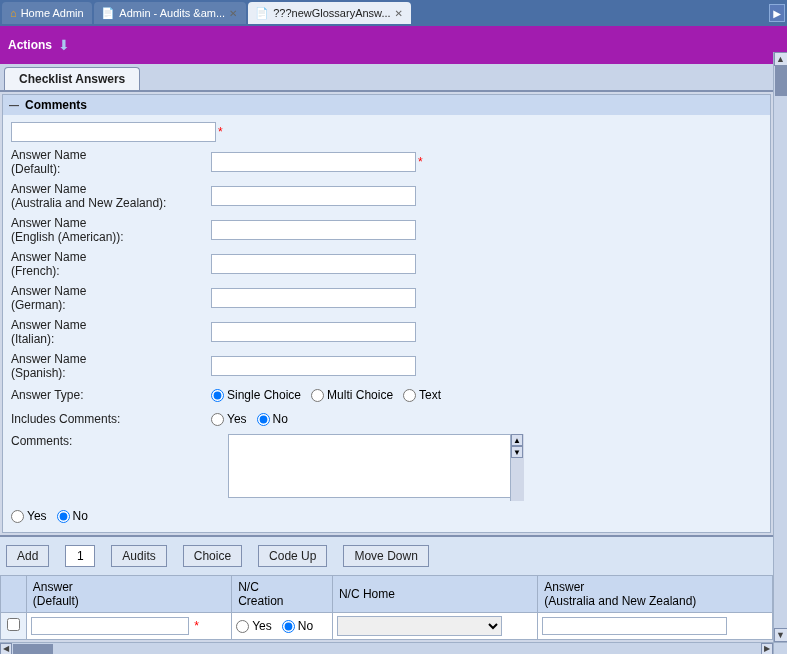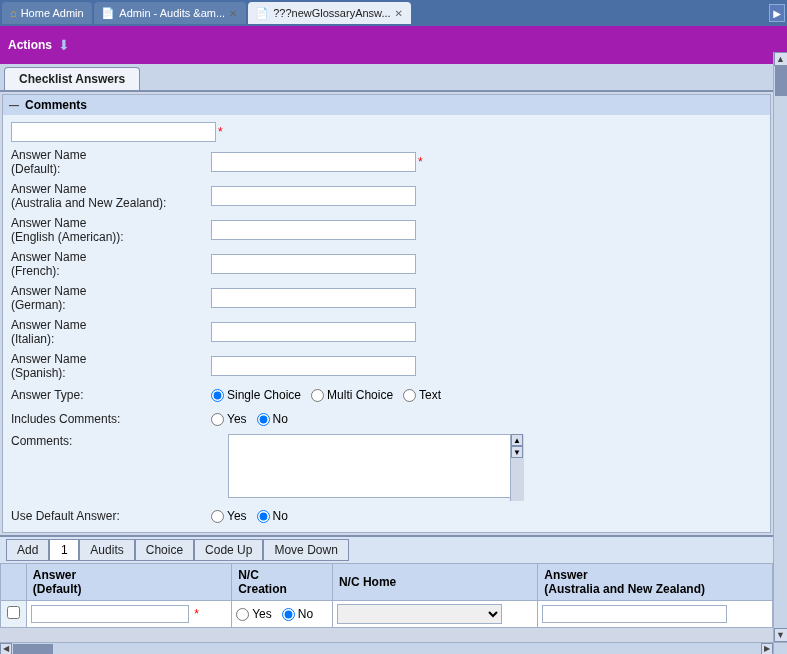--- a/index.html
+++ b/index.html
@@ -174,22 +174,22 @@
 
     
     .table-section {
       background: #e8f0fa;
       border-top: 2px solid #8090b0;
       margin-top: 2px;
     }
     .table-toolbar {
       display: flex;
       align-items: center;
-      padding: 2px 6px;
-      gap: 0;
+      padding: 8px 6px;
+      gap: 16px;
       background: #d8e4f4;
     }
     .toolbar-btn {
       height: 22px;
       padding: 2px 10px;
       background: #e0e8f4;
       border: 1px solid #8090b0;
       font-size: 12px;
       cursor: pointer;
       color: #222;
@@ -206,21 +206,21 @@
     
     .data-table {
       width: 100%;
       border-collapse: collapse;
       font-size: 12px;
     }
     .data-table th {
       background: #c8d8f0;
       border: 1px solid #a0b0c8;
       padding: 4px 6px;
-      font-weight: bold;
+      font-weight: normal;
       text-align: left;
     }
     .data-table td {
       border: 1px solid #a0b0c8;
       padding: 3px 4px;
       background: #fff;
     }
     .data-table td.checkbox-cell {
       width: 20px;
       text-align: center;
@@ -441,21 +441,20 @@
             <textarea class="comments-textarea" style="width: 296px;"></textarea>
             <div class="textarea-scrollbar">
               <div style="width:12px;height:12px;background:#d8e0f0;border:1px solid #8090b0;font-size:8px;display:flex;align-items:center;justify-content:center;cursor:pointer;">▲</div>
               <div style="flex:1;background:#c8d4e8;"></div>
               <div style="width:12px;height:12px;background:#d8e0f0;border:1px solid #8090b0;font-size:8px;display:flex;align-items:center;justify-content:center;cursor:pointer;">▼</div>
             </div>
           </div>
         </div>
 
         <div class="form-row">
-          <span class="form-label">Use Default Answer:</span>
           <div class="radio-group">
             <label>
               <input type="radio" name="use-default" style="">
               <span>Yes</span>
             </label>
             <label>
               <input type="radio" name="use-default" checked="" style="">
               <span>No</span>
             </label>
           </div>

